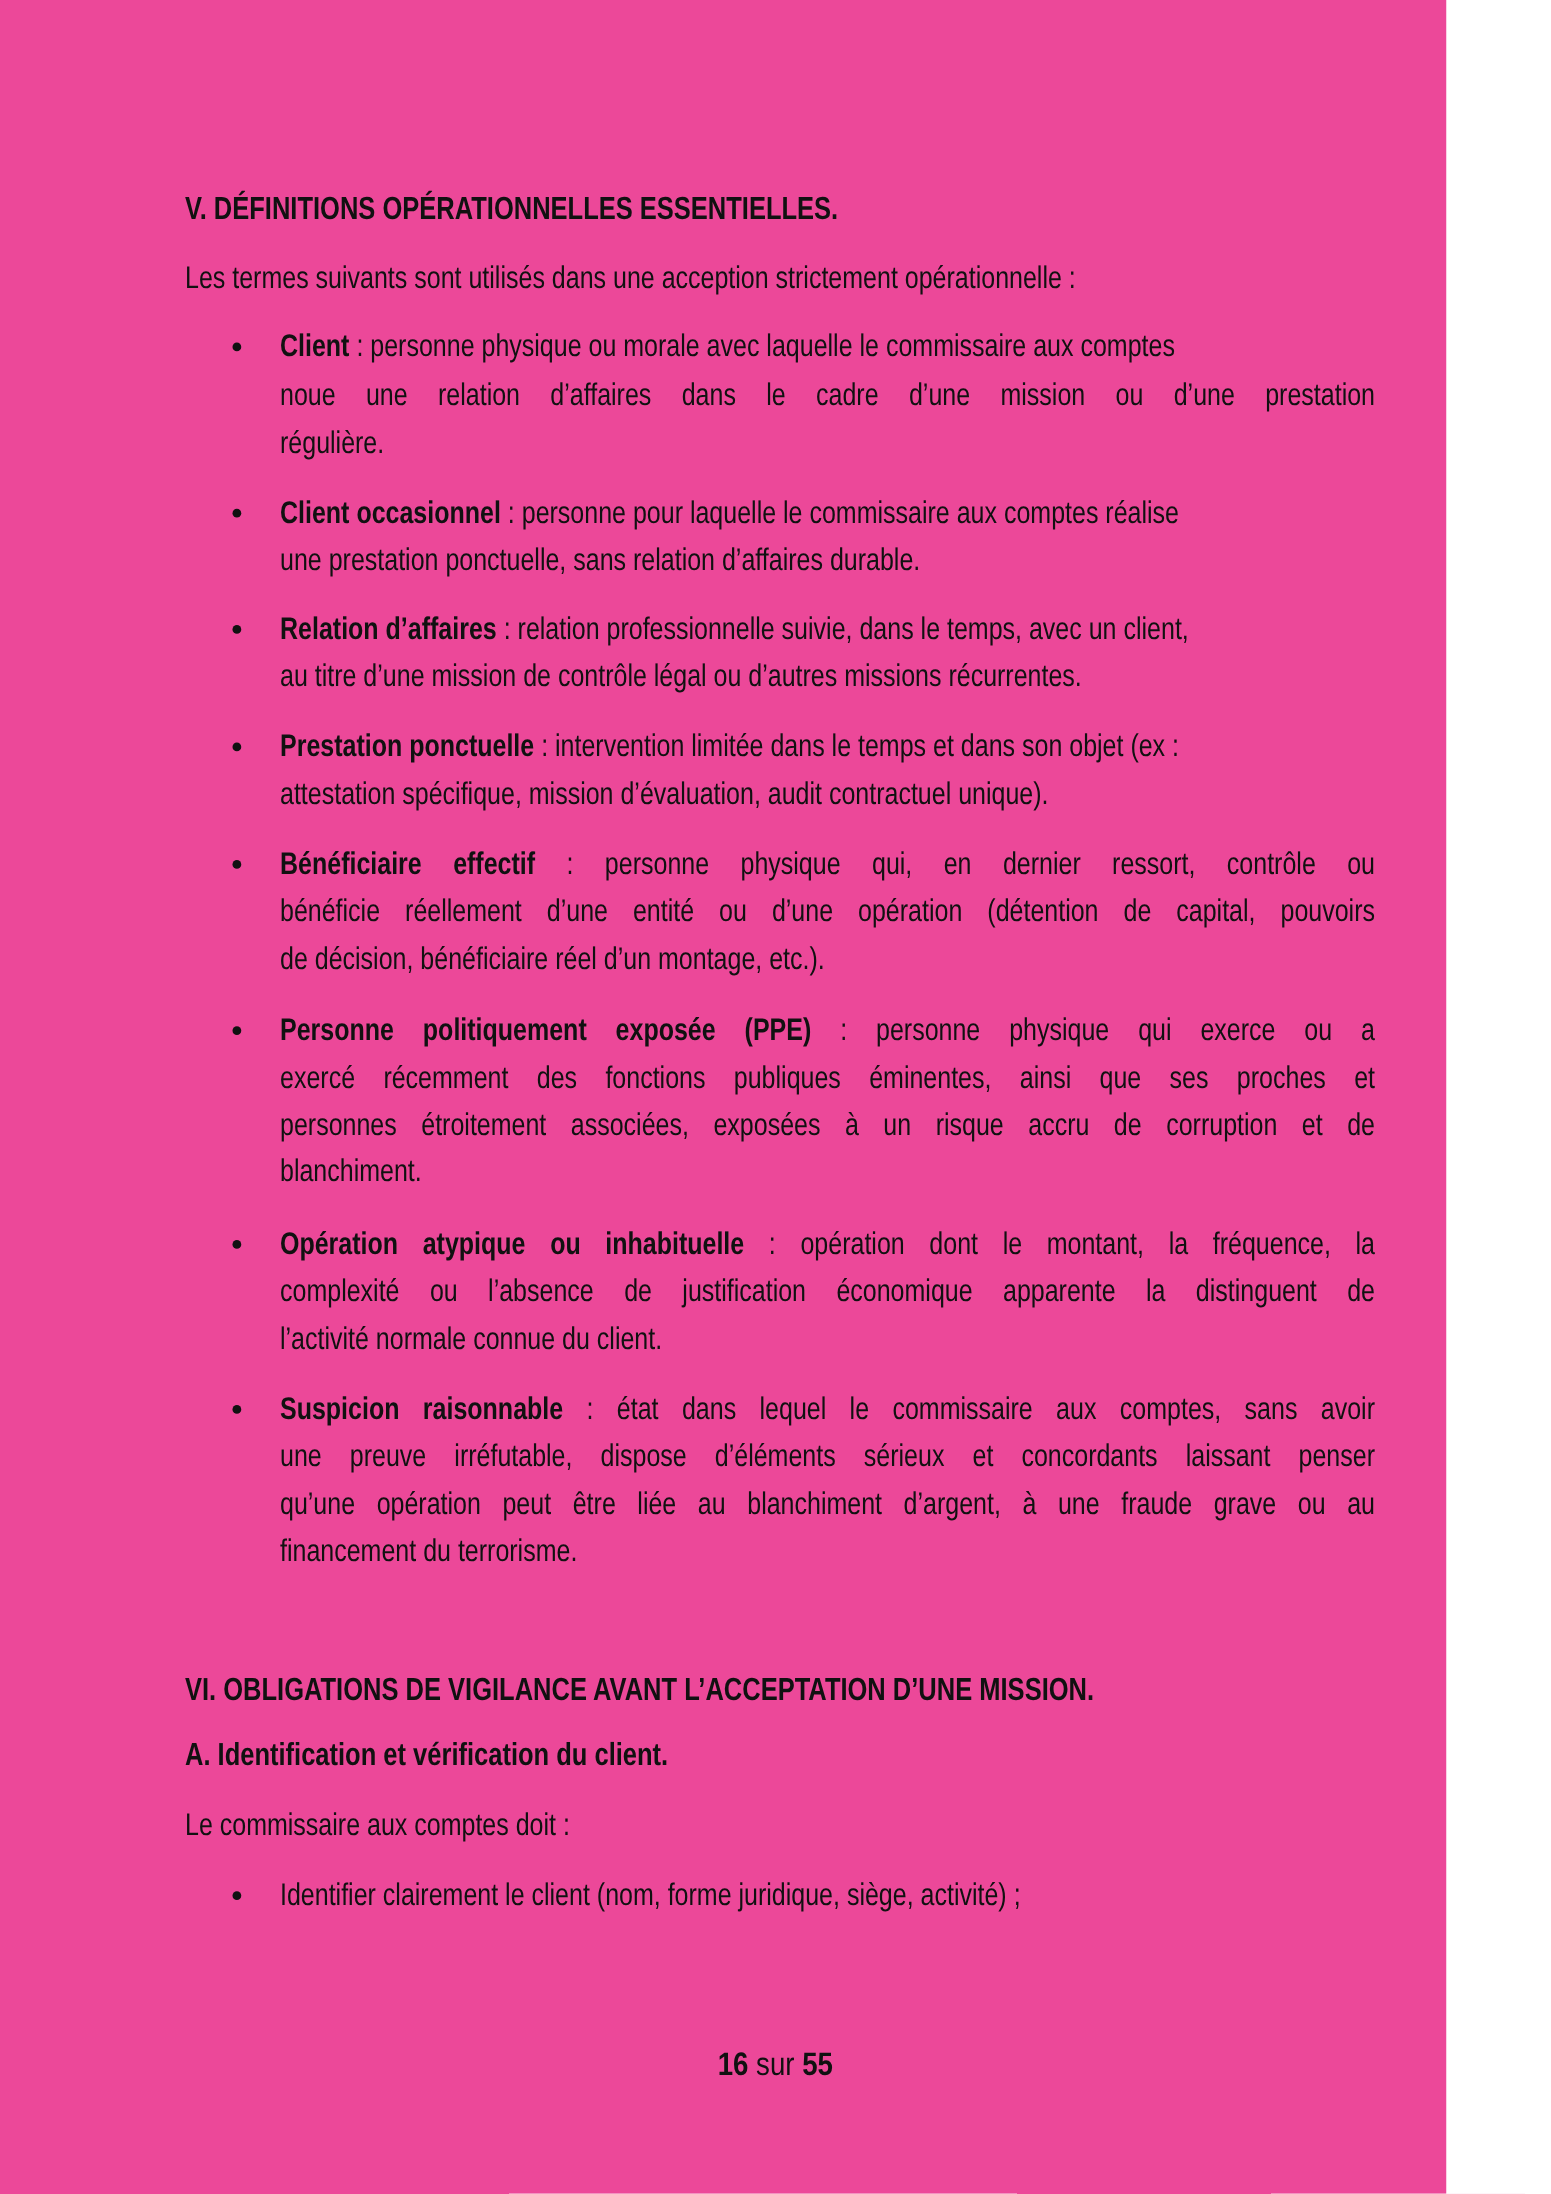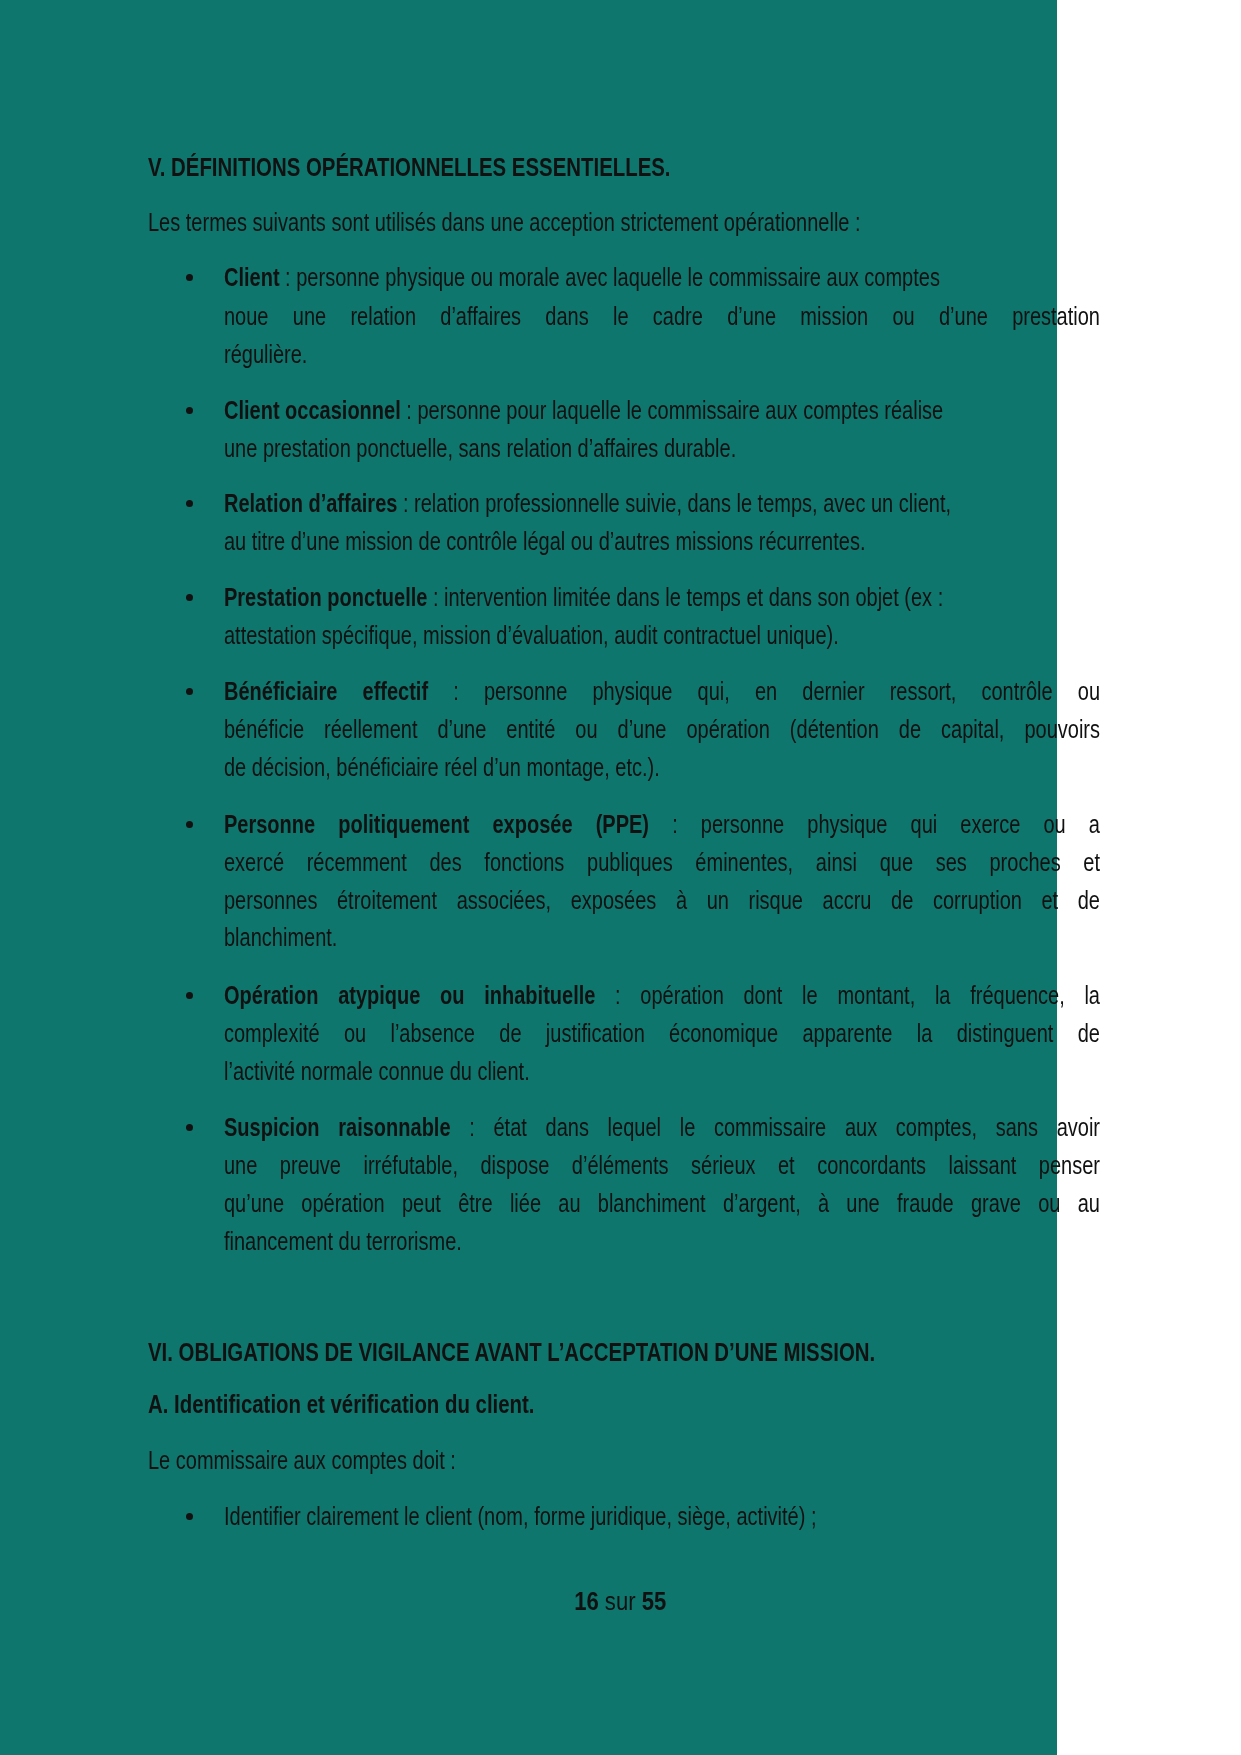--- a/index.html
+++ b/index.html
@@ -1,36 +1,36 @@
 <!DOCTYPE html>
 <html><head>
 <meta charset="utf-8">
 <style>
   html, body { margin: 0; padding: 0; background: #ffffff; }
   body { width: 1241px; height: 1755px; position: relative; overflow: hidden; color: #111; }
-  .page { position: absolute; left: 0; top: 0; width: 1057px; height: 1755px; background: #0f766e; }
+  .page { position: absolute; left: 0; top: 0; width: 1157px; height: 1755px; background: #ec4899; }
   
   .line {
     position: absolute;
     height: 30px;
     line-height: 30px;
     font-family: "Liberation Sans", sans-serif;
     font-size: 25px;
     white-space: nowrap;
     transform-origin: 0 50%;
     transform: scaleX(0.80);
   }
   .j { text-align: justify; text-align-last: justify; white-space: normal; overflow: hidden; }
   .b { font-weight: bold; }
   .h { font-weight: bold; font-size: 25.5px; }
   .bullet {
     position: absolute; width: 7px; height: 7px; border-radius: 50%; background: #111;
   }
   .footer {
-    position: absolute; left: 0; width: 1241px; text-align: center; top: 1586px;
+    position: absolute; left: 0; width: 1241px; text-align: center; top: 1636px;
     font-family: "Liberation Sans", sans-serif; font-size: 26px; line-height: 30px;
   }
   .footer .fin { display: inline-block; transform: scaleX(0.85); }
 </style>
 </head>
 <body>
 
 <div class="page">
 
   <div class="line h" style="left:148px; top:152px;">V. DÉFINITIONS OPÉRATIONNELLES ESSENTIELLES.</div>

